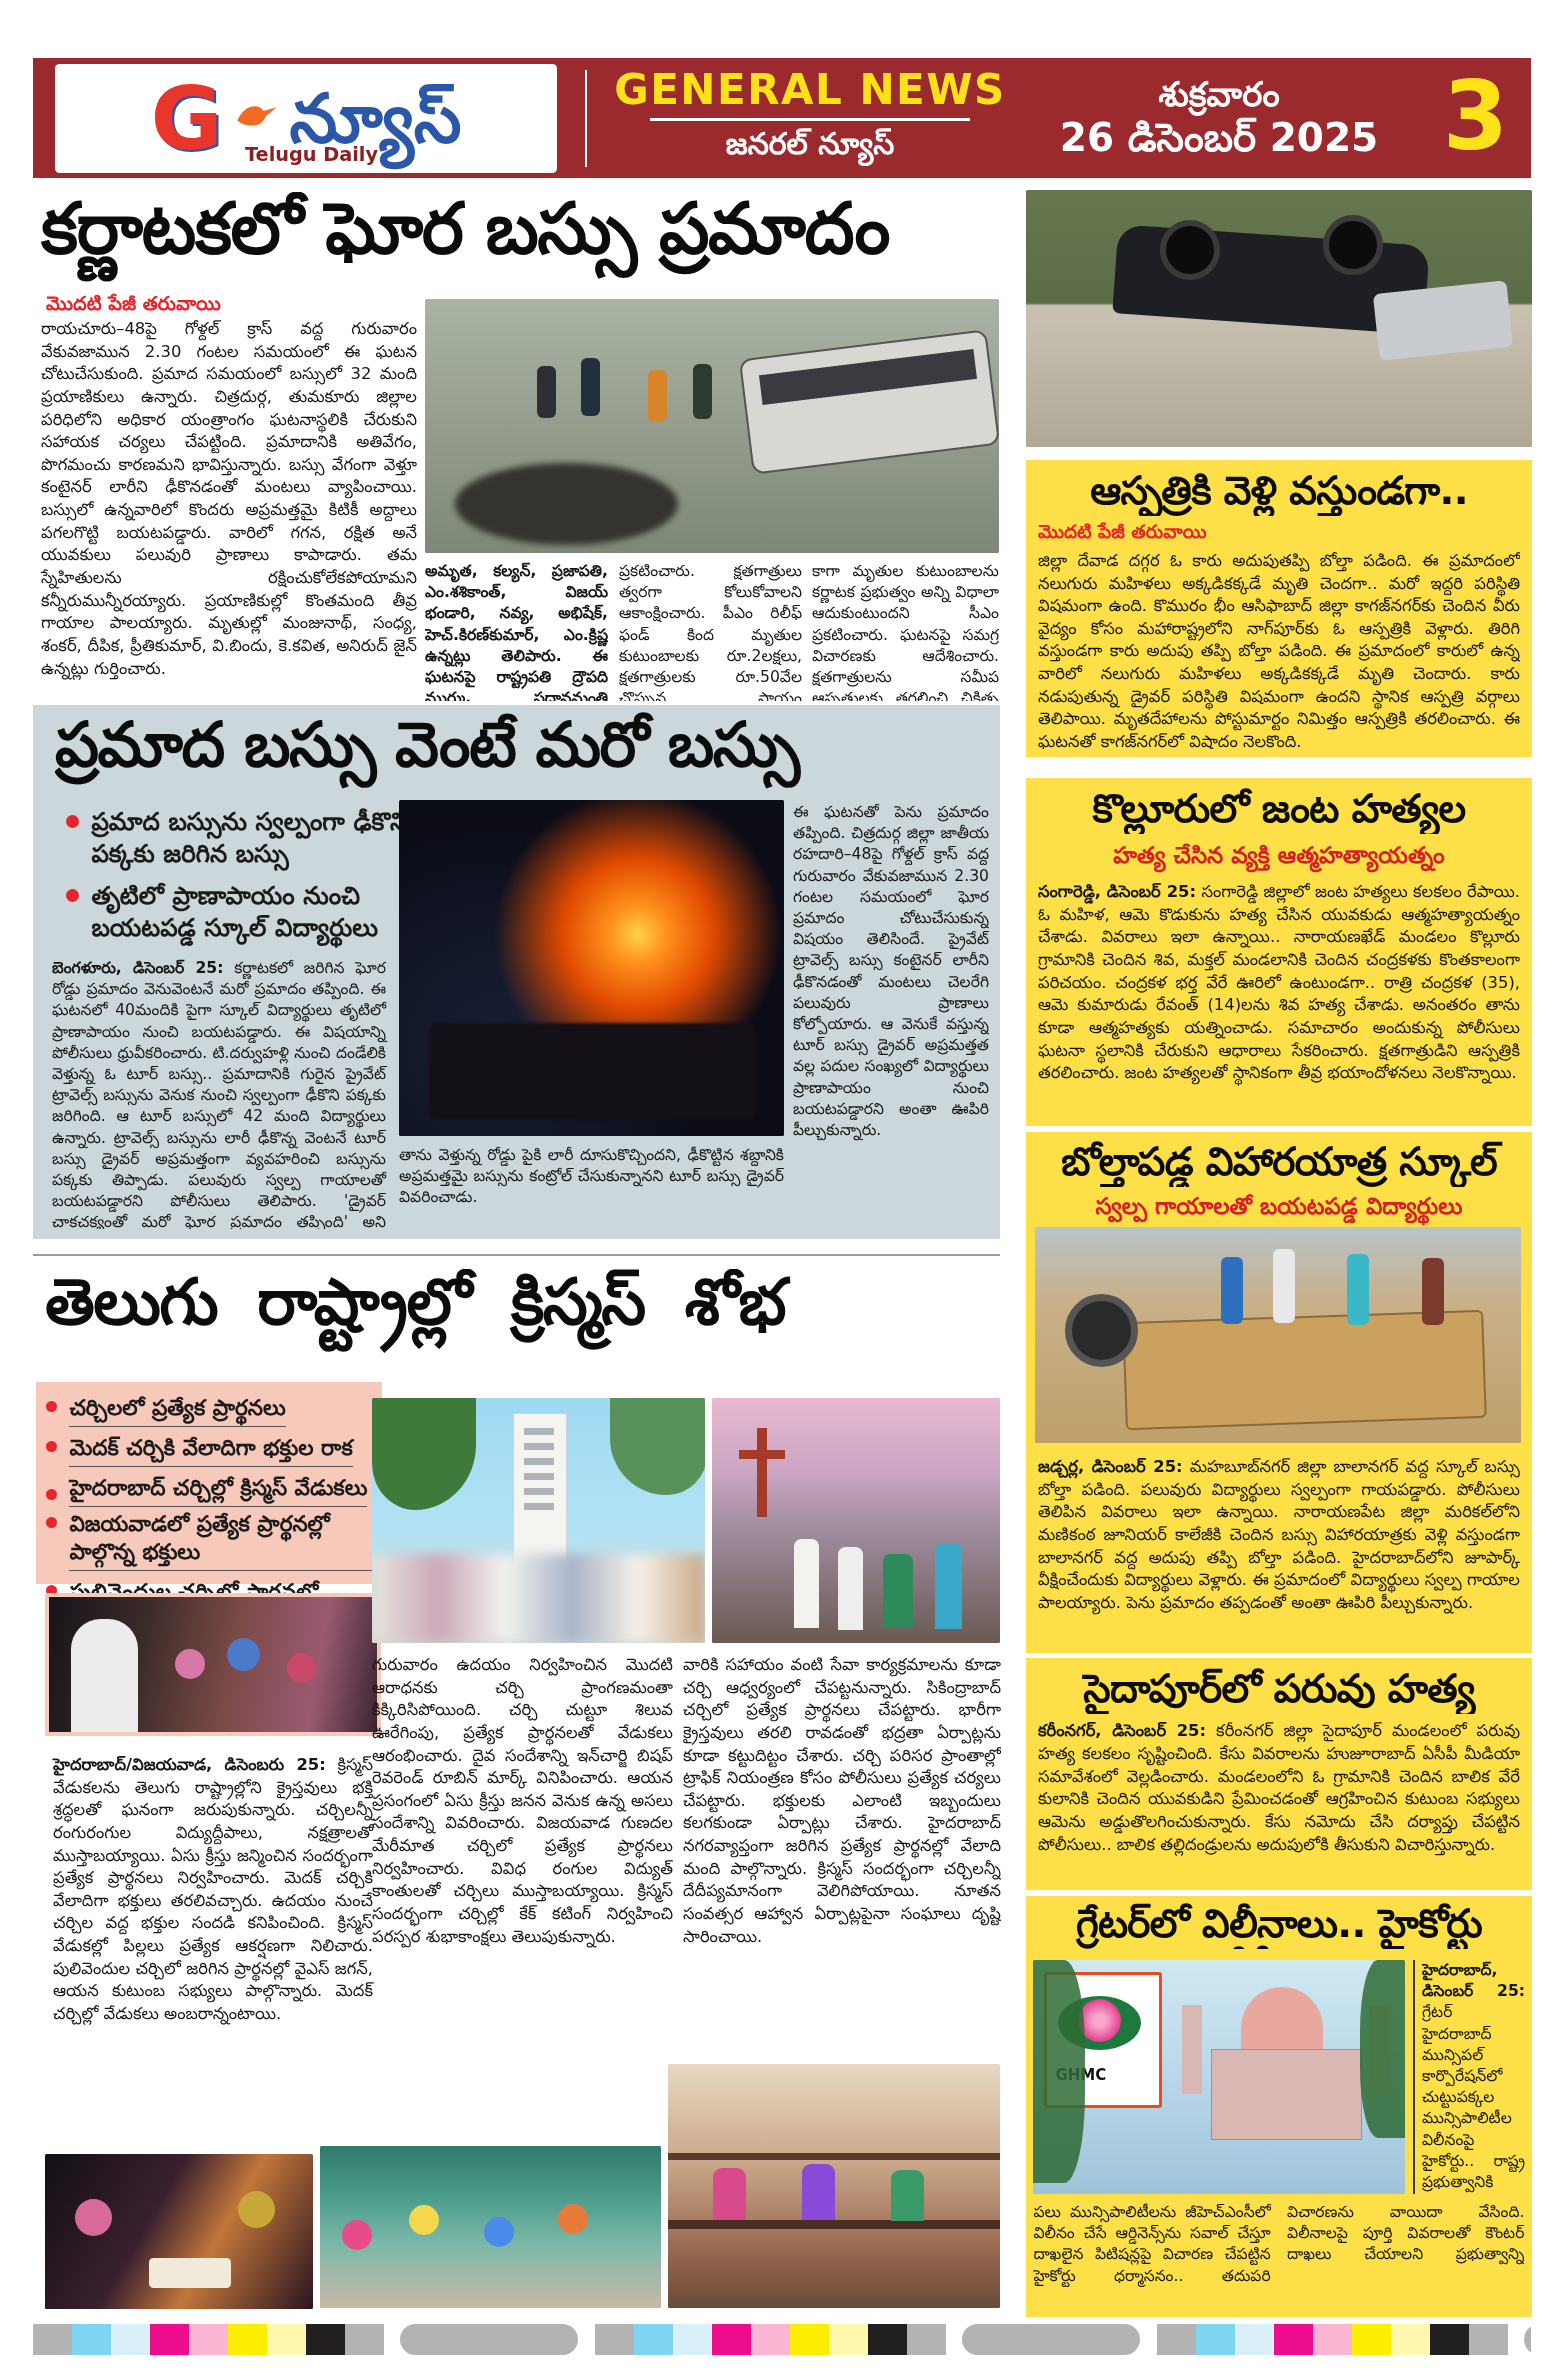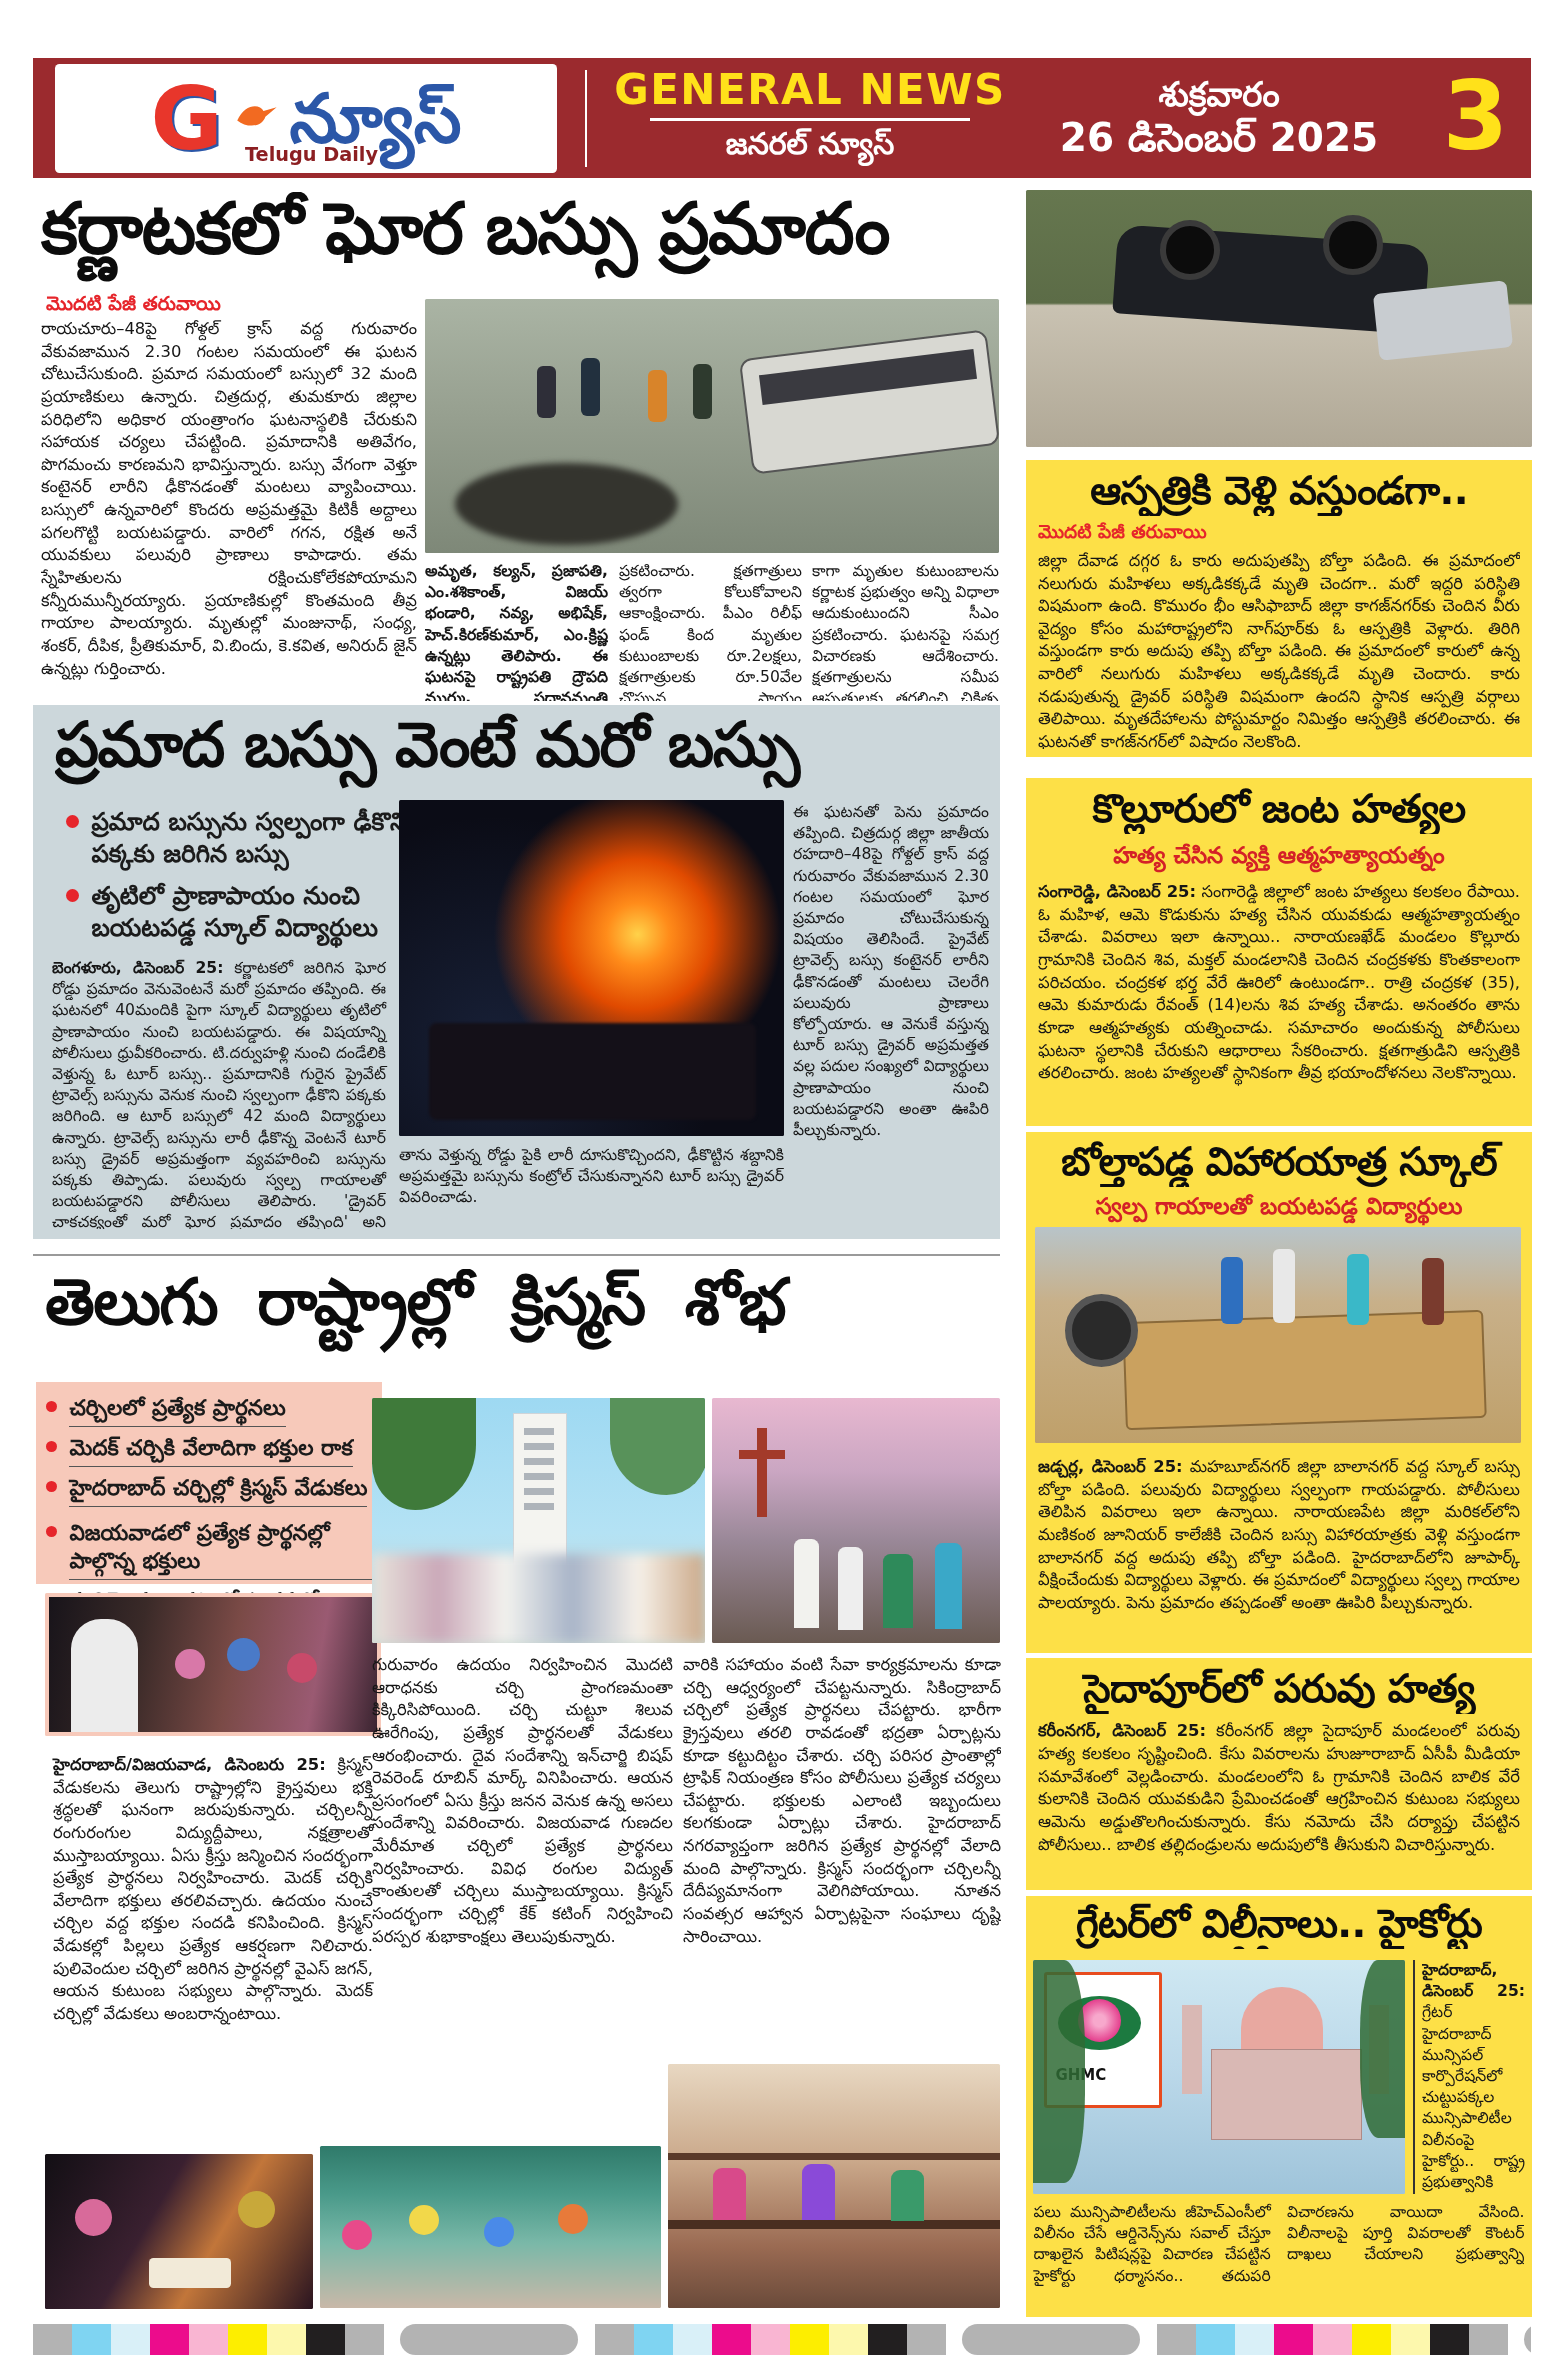--- a/index.html
+++ b/index.html
@@ -133,21 +133,21 @@
 
   <div class="abs pinkbox" style="left:36px;top:1382px;width:346px;height:202px;padding:12px 10.4px;box-sizing:border-box;">
     <div class="bullet-row" style="margin-bottom:7.4px;">
         <span class="dot" style="width:11px;height:11px;margin-top:6.7px;"></span>
         <span class="b3-txt">చర్చిలలో ప్రత్యేక ప్రార్థనలు</span>
       </div>
     <div class="bullet-row" style="margin-bottom:7.4px;">
         <span class="dot" style="width:11px;height:11px;margin-top:6.7px;"></span>
         <span class="b3-txt">మెదక్ చర్చికి వేలాదిగా భక్తుల రాక</span>
       </div>
-    <div class="bullet-row" style="margin-bottom:12px;">
+    <div class="bullet-row" style="margin-bottom:3px;align-items:center;">
         <span class="dot" style="width:11px;height:11px;margin-top:6.7px;"></span>
         <span class="b3-txt">హైదరాబాద్ చర్చిల్లో క్రిస్మస్ వేడుకలు</span>
       </div>
     <div class="bullet-row" style="margin-bottom:7.4px;">
         <span class="dot" style="width:11px;height:11px;margin-top:6.7px;"></span>
         <span class="b3-txt">విజయవాడలో ప్రత్యేక ప్రార్థనల్లో పాల్గొన్న భక్తులు</span>
       </div>
     <div class="bullet-row" style="margin-bottom:0;">
         <span class="dot" style="width:11px;height:11px;margin-top:6.7px;"></span>
         <span class="b3-txt">పులివెందుల చర్చిలో ప్రార్థనలో పాల్గొన్న జగన్, కుటుంబ సభ్యులు</span>

